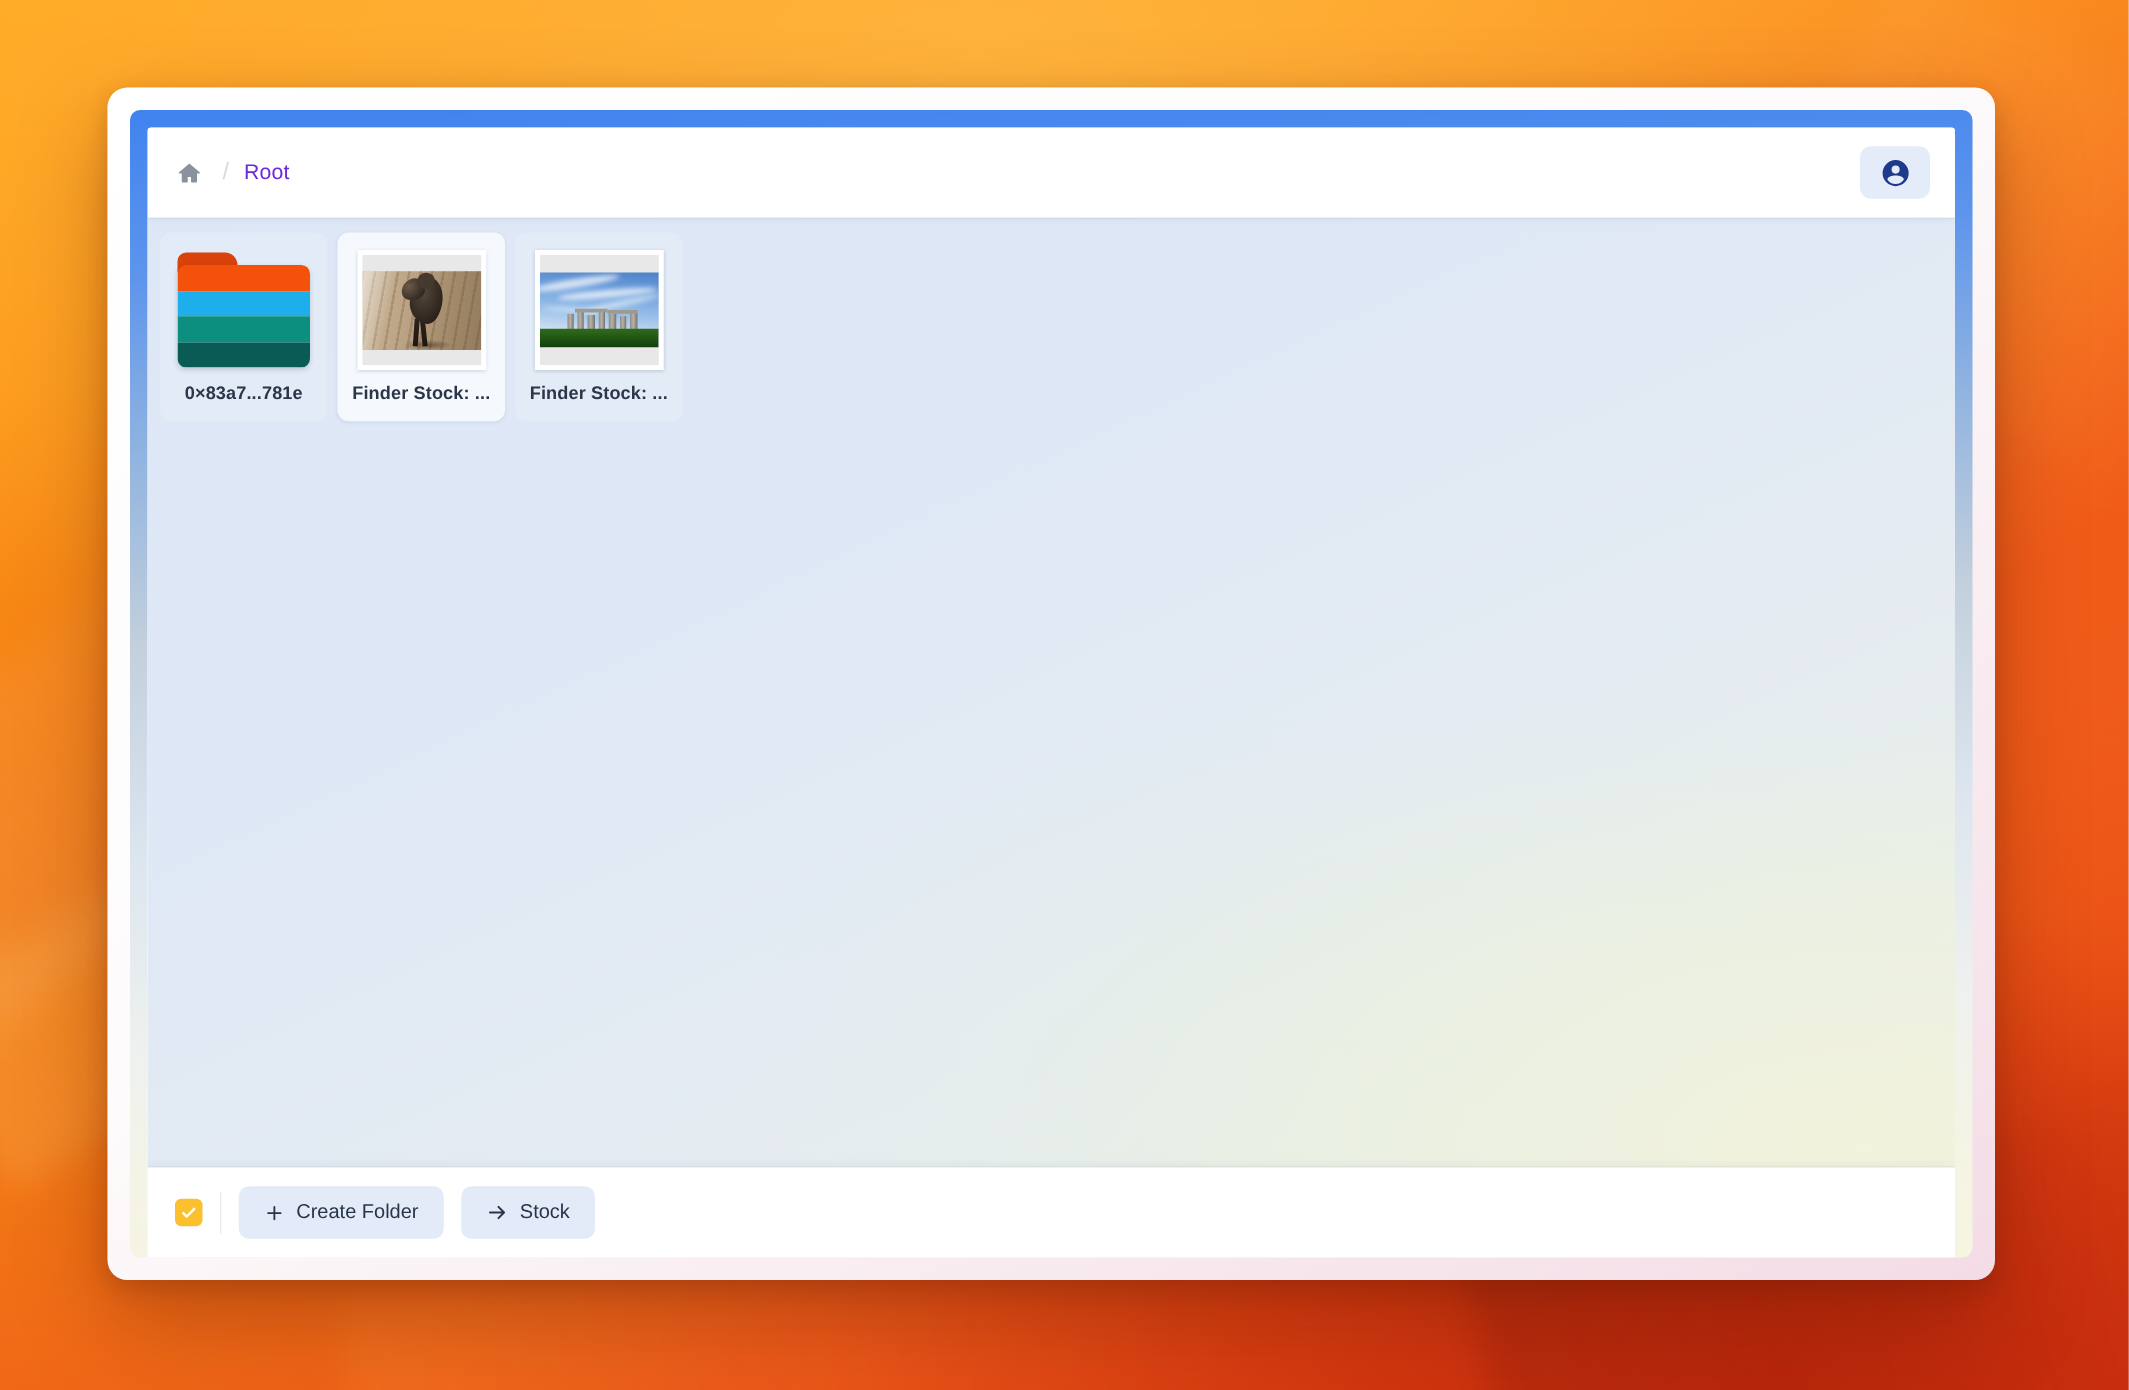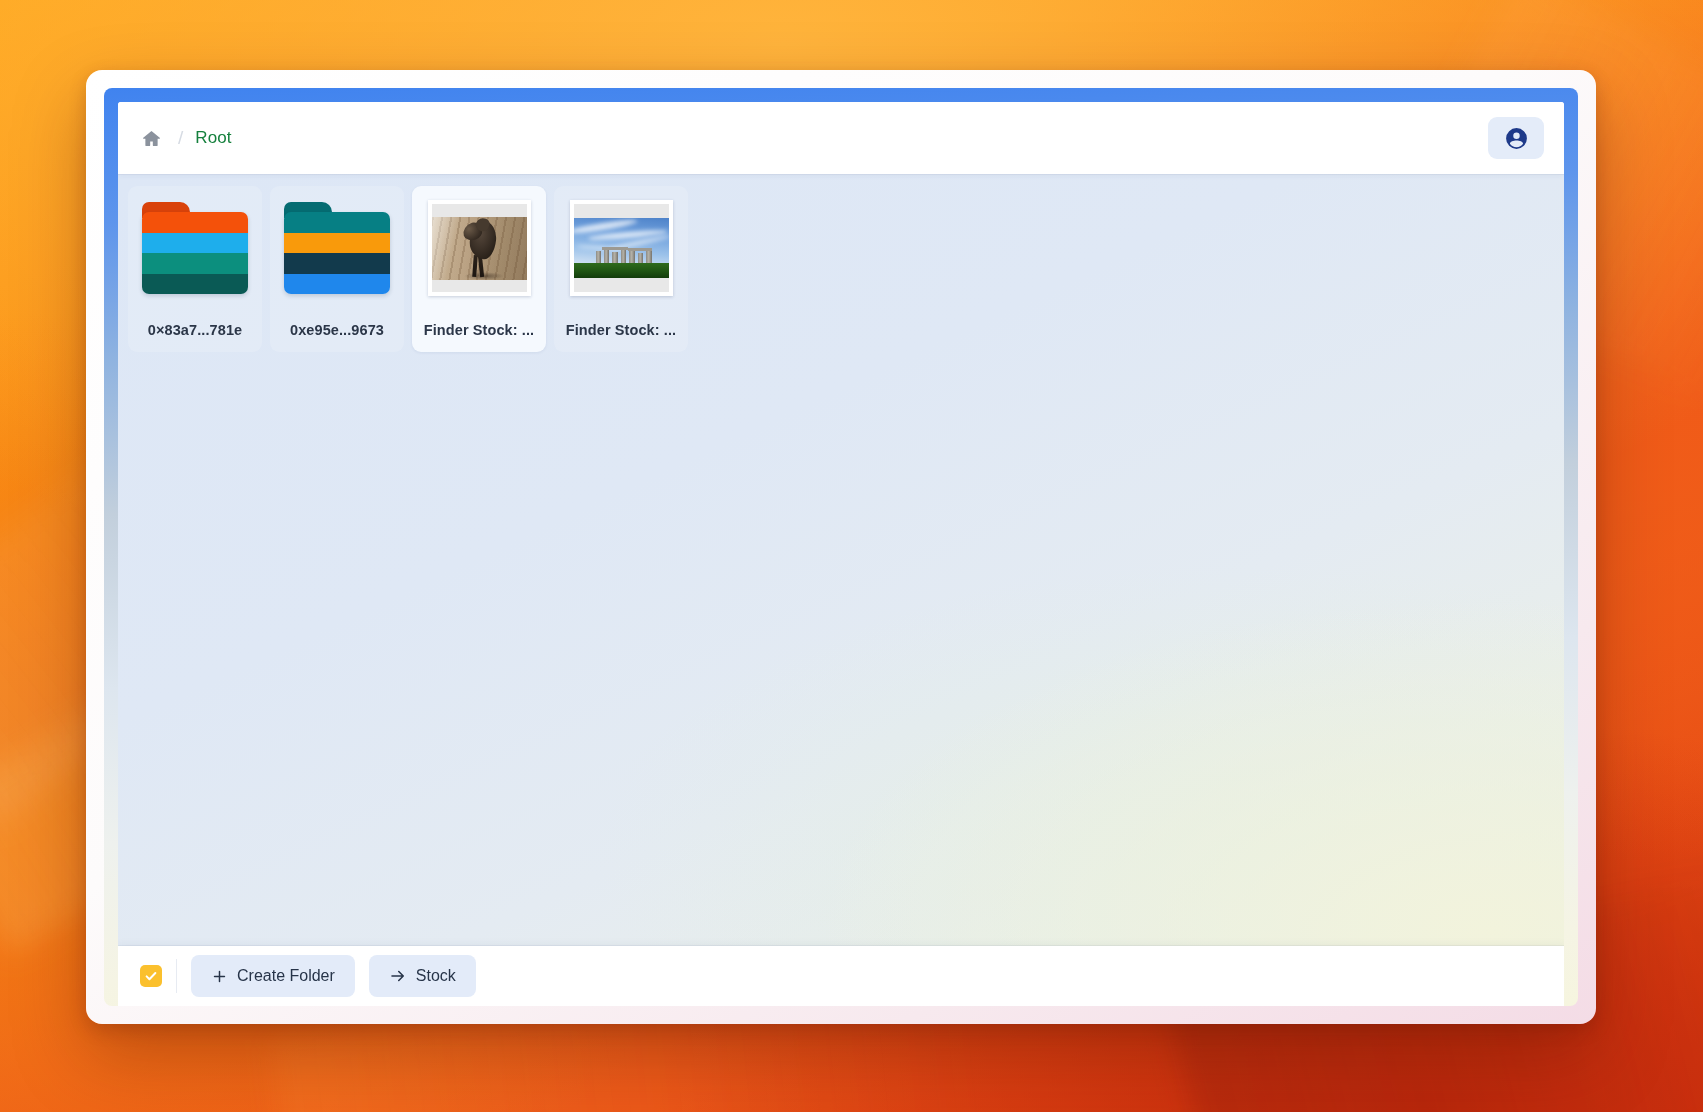--- a/index.html
+++ b/index.html
@@ -109,21 +109,21 @@
   }
   .home-btn svg { display: block; }
   .bc-sep {
     color: #d6dbe3;
     font-size: 19px;
     font-weight: 300;
     user-select: none;
   }
   .bc-label {
     font-size: 17px;
-    color: #15803d;
+    color: #6d28d9;
     letter-spacing: .1px;
   }
   #header-spacer { flex: 1 1 auto; }
   #account-button {
     width: 56px; height: 42px;
     background: #e4ecf9;
     border: none;
     border-radius: 9px;
     display: flex; align-items: center; justify-content: center;
     cursor: pointer;
@@ -163,21 +163,21 @@
     box-shadow: 0 1px 3px rgba(40,70,130,.08);
   }
   .card-thumb {
     width: 110px;
     height: 100px;
     display: flex;
     align-items: center;
     justify-content: center;
   }
   .card-label {
-    margin-top: 24px;
+    margin-top: 9px;
     font-size: 14.5px;
     font-weight: bold;
     color: #2b3648;
     letter-spacing: .1px;
     white-space: nowrap;
     overflow: hidden;
     text-align: center;
     max-width: 118px;
   }
 
@@ -312,21 +312,21 @@
   }
   .lintel {
     position: absolute;
     background: #9d9a92;
     display: block;
   }
 
   
   #app-footer {
     flex: 0 0 auto;
-    height: 60px;
+    height: 72px;
     background: #ffffff;
     display: flex;
     align-items: center;
     gap: 14px;
     padding: 16px 22px;
     box-shadow: 0 -1px 0 rgba(20,40,90,.05), 0 -2px 8px rgba(30,50,100,.05);
     z-index: 3;
   }
   #select-all-checkbox {
     width: 22px; height: 22px;
@@ -407,34 +407,20 @@
                     <i style="background:#f4510a"></i>
                     <i style="background:#1eaeec"></i>
                     <i style="background:#0c8f7e"></i>
                     <i style="background:#0a5a55"></i>
                   </div>
                 </div>
               </div>
               <div class="card-label">0×83a7...781e</div>
             </div>
 
-            <div class="file-card">
-              <div class="card-thumb">
-                <div class="folder">
-                  <div class="folder-tab" style="background:#056c72"></div>
-                  <div class="folder-body">
-                    <i style="background:#067f84"></i>
-                    <i style="background:#f99a0b"></i>
-                    <i style="background:#123a4c"></i>
-                    <i style="background:#1f87ec"></i>
-                  </div>
-                </div>
-              </div>
-              <div class="card-label">0xe95e...9673</div>
-            </div>
 
             <div class="file-card active">
               <div class="card-thumb">
                 <div class="photo-frame">
                   <div class="photo-inner">
                     <div class="img-dog">
                       <div class="dog-shadow"></div>
                       <div class="dog-leg l1"></div>
                       <div class="dog-leg l2"></div>
                       <div class="dog-body"></div>

